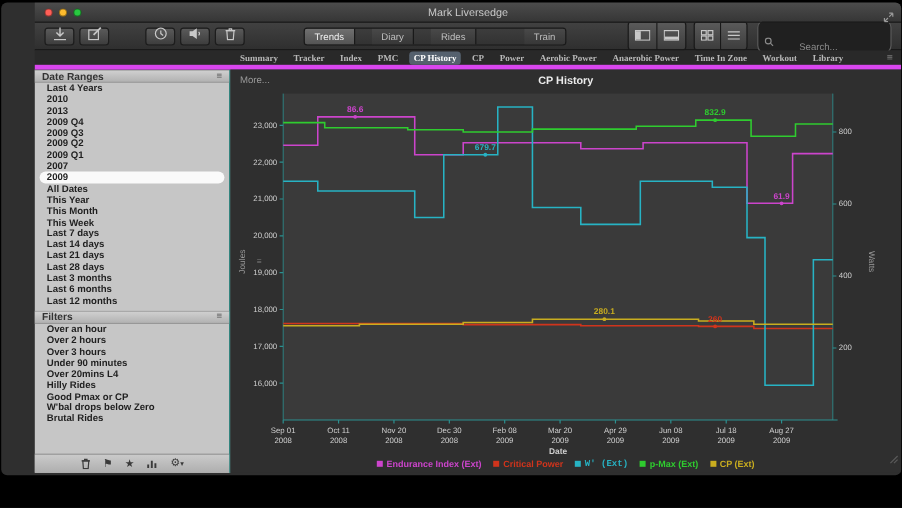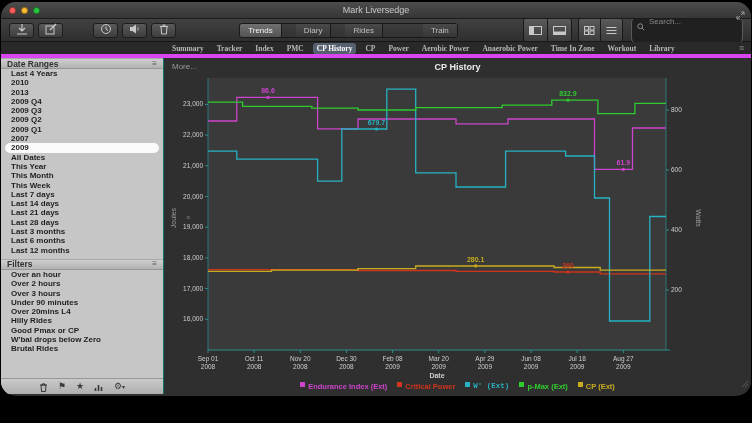--- a/index.html
+++ b/index.html
@@ -1,34 +1,34 @@
 <!DOCTYPE html>
 <html><head>
 <meta charset="utf-8">
 <style>
   *{margin:0;padding:0;box-sizing:border-box;}
   html,body{width:752px;height:423px;background:#000;font-family:"Liberation Sans",sans-serif;overflow:hidden;}
-  .window{position:absolute;top:2px;left:1px;width:750px;height:394px;border-radius:15px;overflow:hidden;background:#2f2f2f;}
+  .window{position:absolute;top:2px;left:1px;width:750px;height:394px;border-radius:5px;overflow:hidden;background:#2f2f2f;padding-left:28px;}
   .titlebar{height:17px;background:linear-gradient(#4c4c4c,#363636);border-bottom:1px solid #1c1c1c;position:relative;display:flex;align-items:center;}
   .tl-wrap{display:flex;position:absolute;left:8px;top:5px;gap:5px;z-index:2;}
   .tl{width:7px;height:7px;border-radius:50%;border:1px solid rgba(0,0,0,.4);}
   .wtitle{width:100%;text-align:center;font-size:9px;color:#c9c9c9;}
   .fsicon{position:absolute;right:6px;top:4px;}
   .toolbar{height:23px;background:linear-gradient(#414141,#2f2f2f);border-bottom:1px solid #151515;display:flex;align-items:center;padding:0 8px;}
   .tbtn{height:15px;min-width:25px;border-radius:3px;background:linear-gradient(#5a5a5a,#3d3d3d);border:1px solid #1d1d1d;display:flex;align-items:center;justify-content:center;margin-right:4px;}
   .grp{margin-left:26px;display:flex;}
   .segctl{display:flex;border:1px solid #191919;border-radius:3px;overflow:hidden;margin-left:auto;margin-right:auto;gap:14px;}
   .segbtn{padding:2px 8px;font-size:8px;color:#bfbfbf;background:linear-gradient(#494949,#373737);border-right:1px solid #191919;white-space:nowrap;}
   .segbtn:last-child{border-right:none;margin-left:26px;}
   .segbtn.active{background:linear-gradient(#707070,#545454);color:#f2f2f2;}
   .rightctl{display:flex;align-items:center;}
   .iconpair{display:flex;border:1px solid #191919;border-radius:3px;overflow:hidden;margin-left:6px;}
   .ipbtn{padding:2px 5px;background:linear-gradient(#5a5a5a,#3d3d3d);border-right:1px solid #191919;display:flex;align-items:center;}
   .ipbtn:last-child{border-right:none;}
-  .search{width:112px;height:29px;border-radius:7px;background:#202020;border:1px solid #5a5a5a;display:flex;align-items:flex-start;padding:0 5px;margin-left:8px;gap:4px;}
+  .search{width:112px;height:29px;border-radius:7px;background:#202020;border:1px solid #5a5a5a;display:flex;align-items:flex-end;padding:0 5px;margin-left:8px;gap:21px;}
   .search input{background:transparent;border:none;outline:none;color:#bbb;font-size:8px;width:100%;font-family:inherit;}
   .search input::placeholder{color:#8a8a8a;}
   .tabbar{height:16px;background:#292929;border-bottom:4px solid #d946ef;display:flex;align-items:center;padding-left:167px;position:relative;font-family:Liberation Serif, serif;}
   .tab{font-size:7.5px;font-weight:bold;color:#b8b8b8;margin-right:5px;padding:1px 4px;border-radius:3px;white-space:nowrap;}
   .tab.active{background:#55616e;color:#fff;}
   .tabmenu{position:absolute;right:7px;color:#999;font-size:9px;}
   .content{display:flex;height:336px;}
   .sidebar{width:163px;background:#c6c6c6;border-right:1px solid #0f766e;display:flex;flex-direction:column;}
   .sbheader{background:linear-gradient(#cfcfcf,#b2b2b2);border-top:1px solid #a9a9a9;border-bottom:1px solid #979797;padding:1px 6px;display:flex;justify-content:space-between;align-items:center;font-size:8.5px;font-weight:bold;color:#333;height:11px;}
   .sbh-icon{color:#555;font-size:8px;line-height:8px;}
@@ -36,21 +36,21 @@
   .sb-item.selected{background:#fafafa;border-radius:6px;margin:0 4px;padding-left:6px;}
   .sbgap{height:4px;}
   .sbspacer{flex:1;}
   .sbfooter{height:16px;border-top:1px solid #979797;background:linear-gradient(#cacaca,#aeaeae);display:flex;align-items:center;justify-content:center;gap:10px;color:#3a3a3a;}
   .fico{font-size:9px;line-height:9px;color:#3a3a3a;}
   .chartpanel{flex:1;position:relative;background:#2f2f2f;}
   .more{position:absolute;top:4px;left:8px;font-size:8px;color:#9a9a9a;z-index:2;}
   .ctitle{position:absolute;top:4px;left:0;width:100%;text-align:center;font-size:9px;font-weight:bold;color:#ececec;z-index:1;}
   #chart-svg{position:absolute;top:0;left:0;}
   .legend{position:absolute;bottom:3px;left:0;width:100%;display:flex;justify-content:center;gap:10px;font-size:7.5px;font-weight:bold;z-index:2;}
-  .legend .li{display:flex;align-items:flex-start;gap:3px;}
+  .legend .li{display:flex;align-items:center;gap:3px;}
   .legend .sq{width:5px;height:5px;display:inline-block;}
   .grip{position:absolute;right:2px;bottom:2px;}
 </style>
 </head>
 <body>
 
 <div class="window">
 
   <div class="titlebar">
     <div class="tl-wrap">

